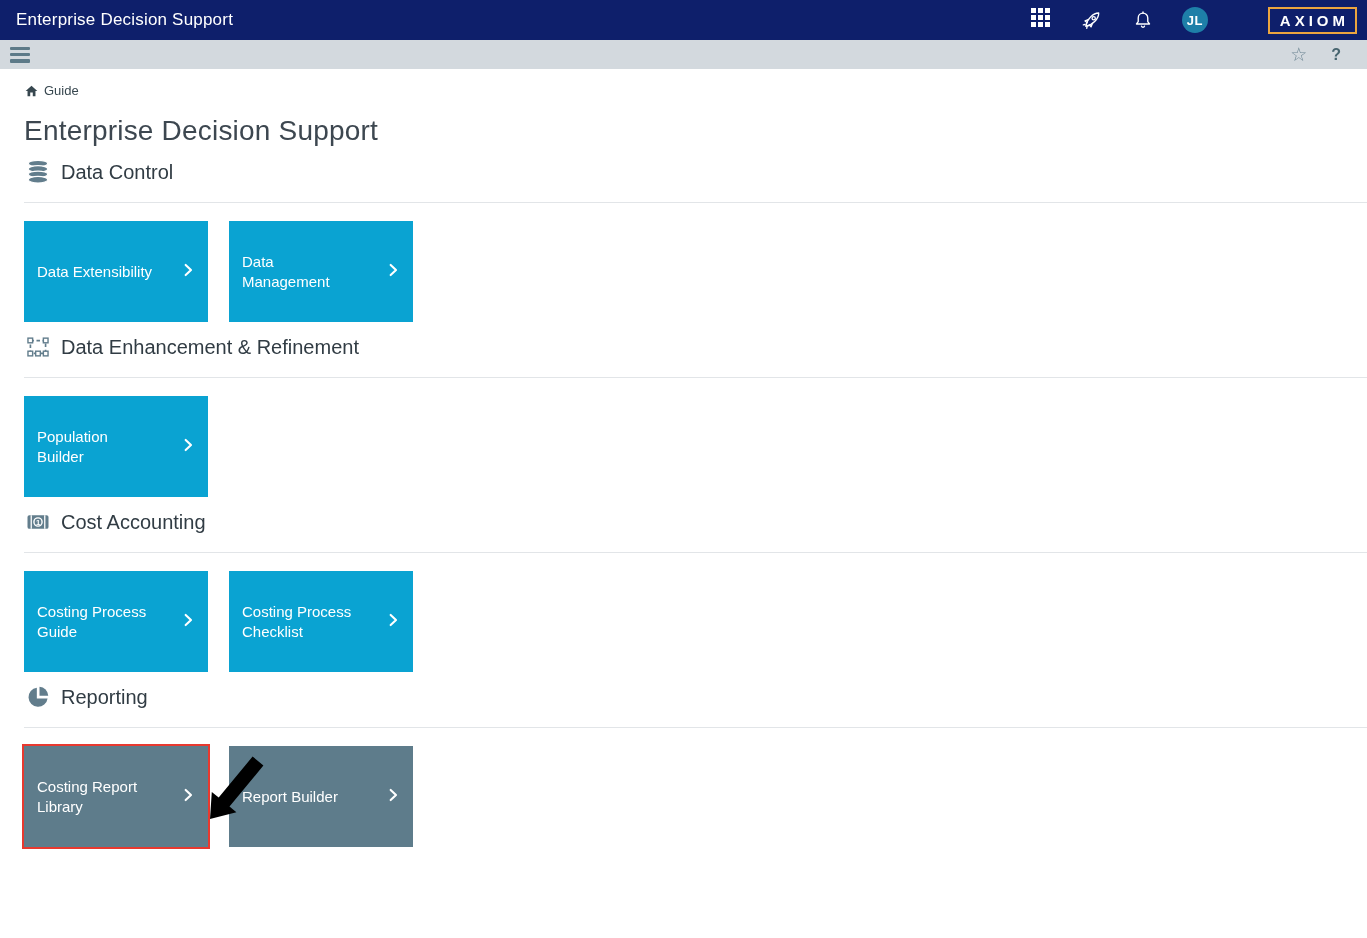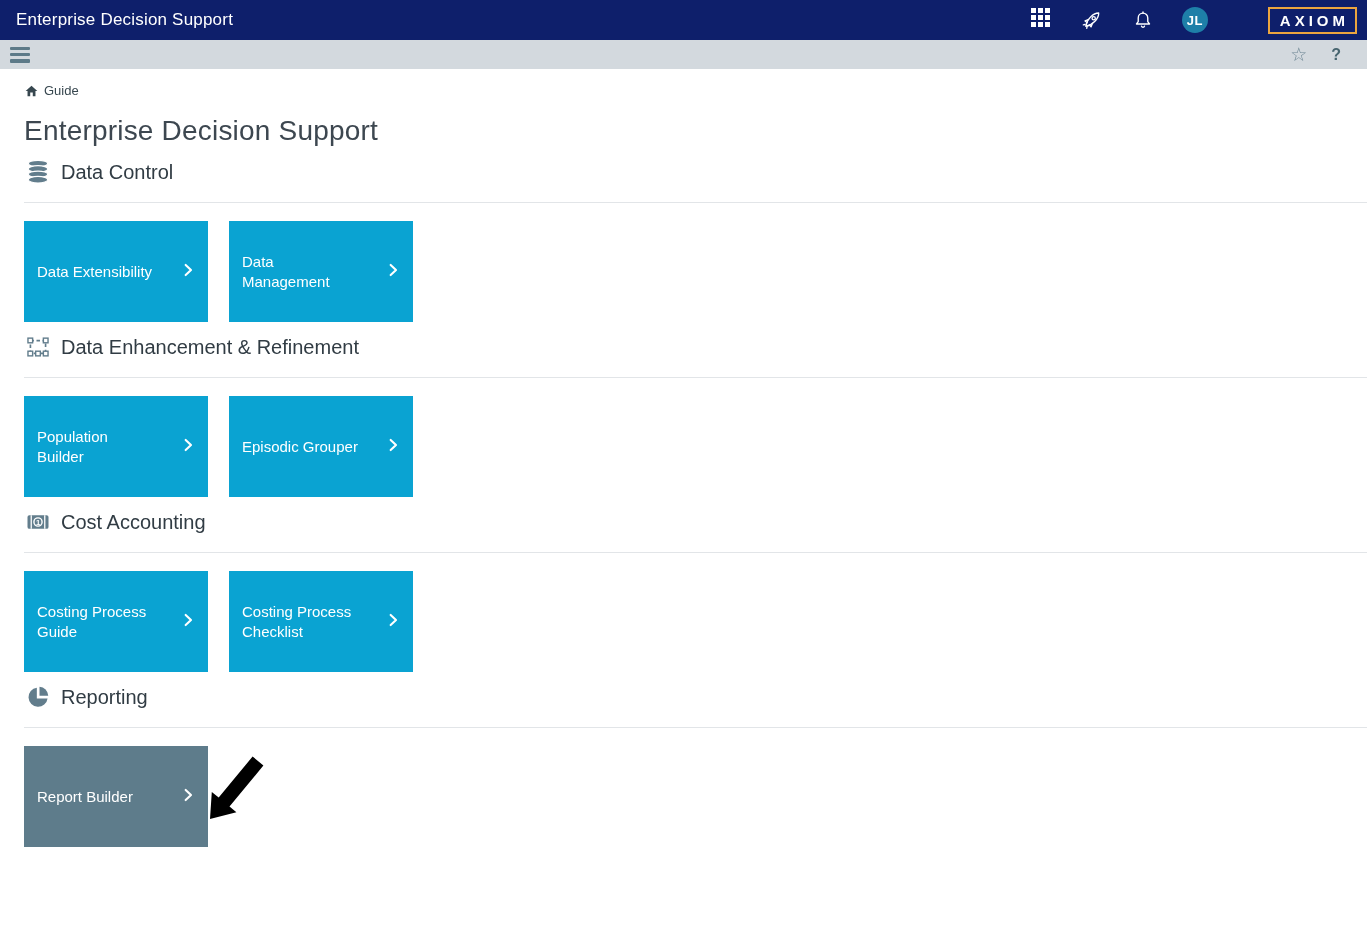--- a/index.html
+++ b/index.html
@@ -179,28 +179,20 @@
   <div class="tiles">
     <div class="tile">
       <span class="tile-label">Population
 Builder</span>
       <span class="tile-chevron">
         <svg width="16" height="16" viewBox="0 0 24 24" fill="none" stroke="#ffffff" stroke-width="3.2" stroke-linecap="round" stroke-linejoin="round">
             <path d="M8.5 4.5l8 7.5-8 7.5"></path>
           </svg>
       </span>
     </div>
-    <div class="tile">
-      <span class="tile-label">Episodic Grouper</span>
-      <span class="tile-chevron">
-        <svg width="16" height="16" viewBox="0 0 24 24" fill="none" stroke="#ffffff" stroke-width="3.2" stroke-linecap="round" stroke-linejoin="round">
-            <path d="M8.5 4.5l8 7.5-8 7.5"></path>
-          </svg>
-      </span>
-    </div>
   </div>
 </section>
 
 <section class="section">
   <div class="section-header">
     <span style="display:flex">
       <svg width="28" height="28" viewBox="0 0 24 24">
         <rect x="3" y="6.2" width="18" height="11.6" rx="1.6" fill="#627d8c"></rect>
         <circle cx="12" cy="12" r="3.5" fill="none" stroke="#ffffff" stroke-width="1.2"></circle>
         <text x="12" y="14.2" font-size="6.5" font-family="Liberation Sans, sans-serif" fill="#ffffff" text-anchor="middle" font-weight="bold">1</text>
@@ -237,20 +229,29 @@
     <span style="display:flex">
       <svg width="28" height="28" viewBox="0 0 24 24">
         <path d="M11 4a8.2 8.2 0 1 0 9.2 9.2H11z" fill="#627d8c"></path>
         <path d="M13.3 10.9V3.2a8.2 8.2 0 0 1 7.5 7.7z" fill="#627d8c"></path>
       </svg>
     </span>
     <span class="section-title">Reporting</span>
   </div>
   <hr class="section-divider">
   <div class="tiles">
+    <div class="tile gray highlighted">
+      <span class="tile-label">Costing Report
+Library</span>
+      <span class="tile-chevron">
+        <svg width="16" height="16" viewBox="0 0 24 24" fill="none" stroke="#ffffff" stroke-width="3.2" stroke-linecap="round" stroke-linejoin="round">
+            <path d="M8.5 4.5l8 7.5-8 7.5"></path>
+          </svg>
+      </span>
+    </div>
     <div class="tile gray">
       <span class="tile-label">Report Builder</span>
       <span class="tile-chevron">
         <svg width="16" height="16" viewBox="0 0 24 24" fill="none" stroke="#ffffff" stroke-width="3.2" stroke-linecap="round" stroke-linejoin="round">
             <path d="M8.5 4.5l8 7.5-8 7.5"></path>
           </svg>
       </span>
     </div>
   </div>
 </section>

